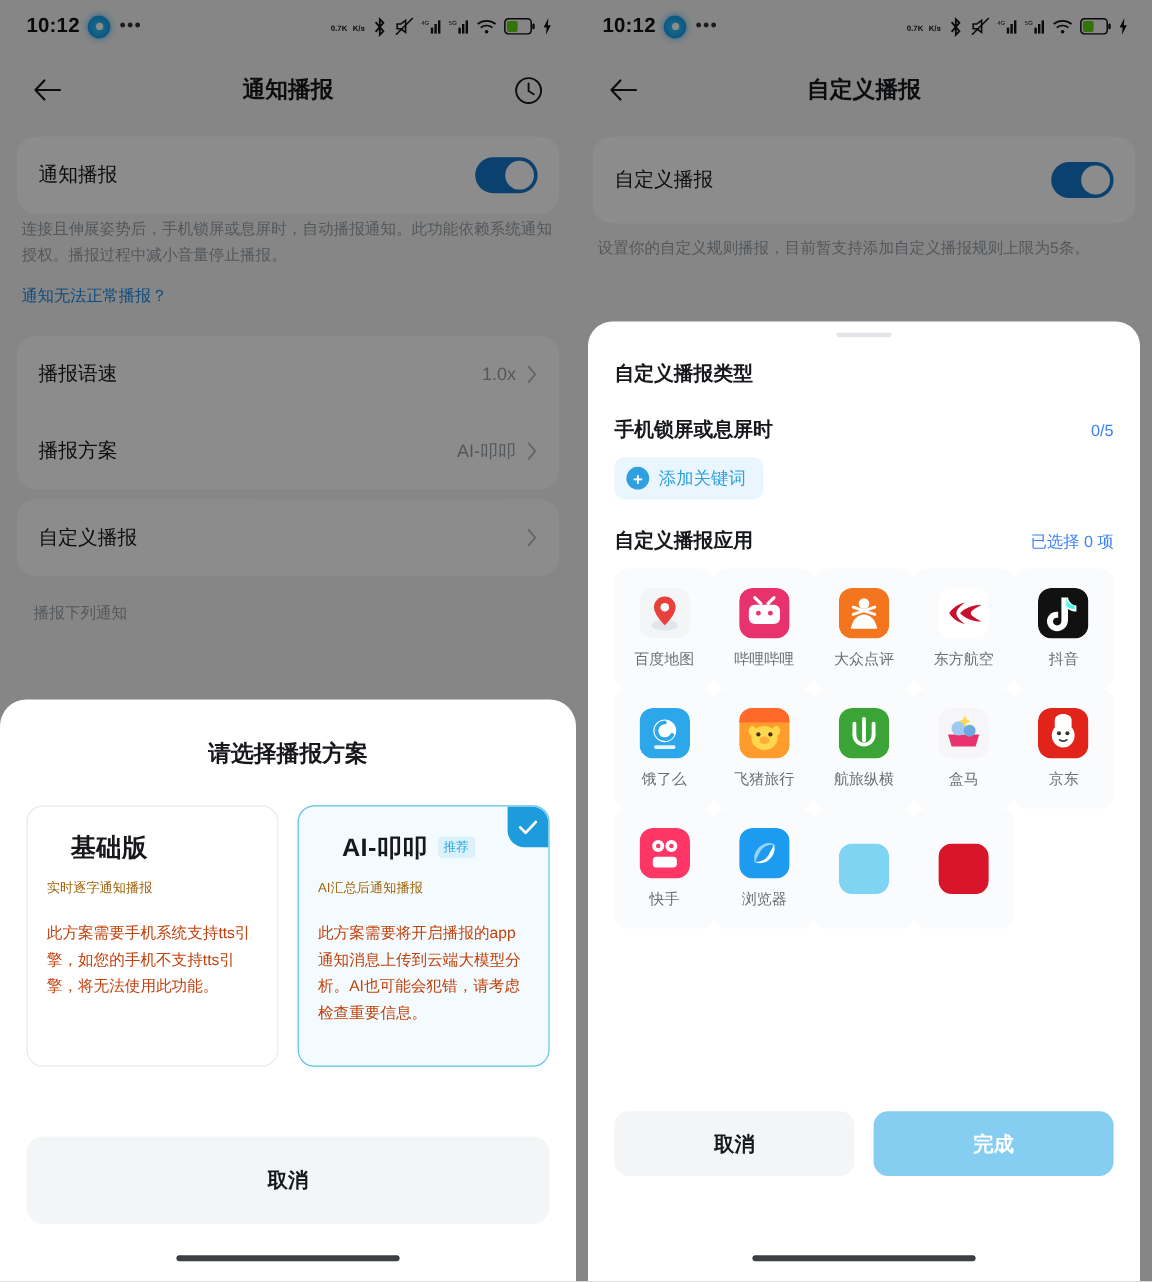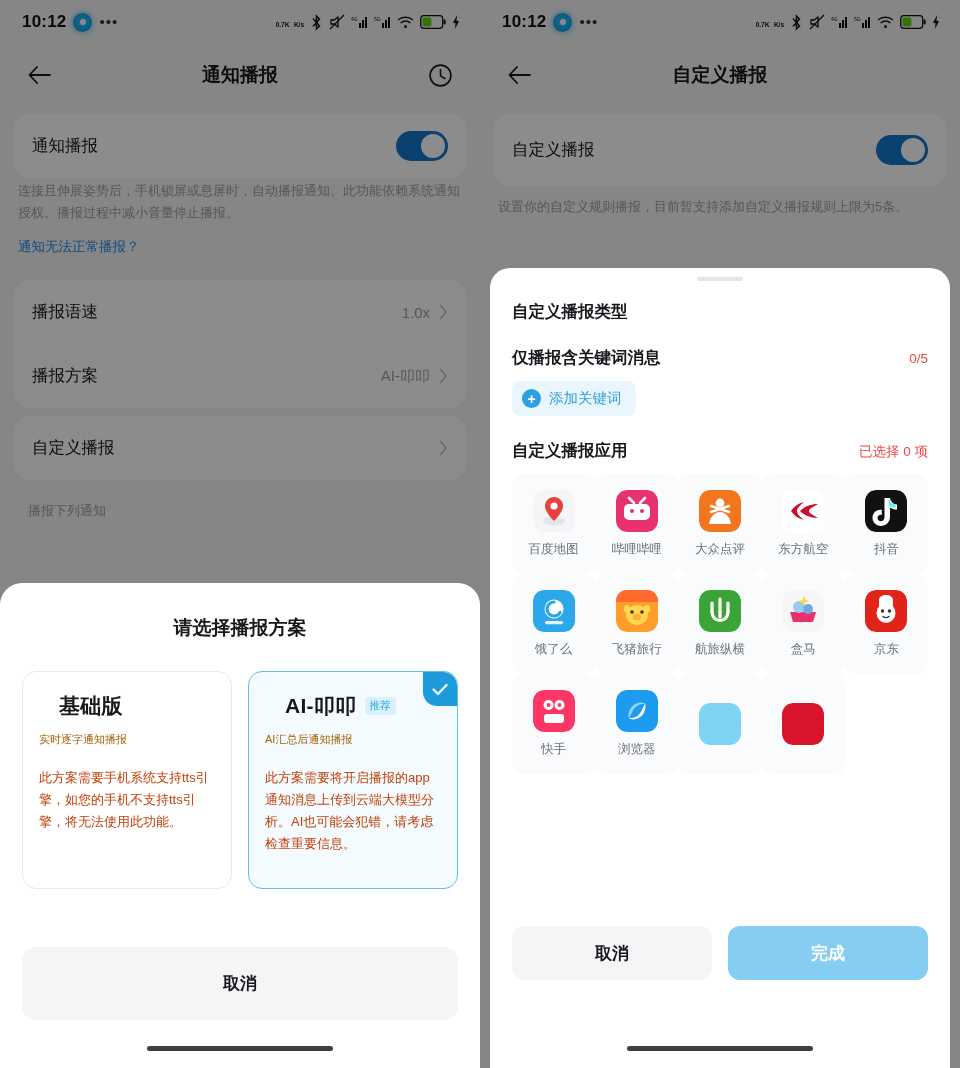--- a/index.html
+++ b/index.html
@@ -112,21 +112,21 @@
   .btn-wide { margin: 0 22px; }
 
   .homebar { height: 5px; width: 186px; border-radius: 3px; background: #3c3f43; margin: 0 auto; }
   .home-wrap { padding: 26px 0 17px; }
 
   
   .sec-head {
     display: flex; align-items: baseline; padding: 20px 22px 0;
   }
   .sec-head .h { font-size: 16.5px; font-weight: 700; color: #16181c; }
-  .sec-head .meta { margin-left: auto; font-size: 13.5px; color: #ef4444; text-align: center; }
+  .sec-head .meta { margin-left: auto; font-size: 13.5px; color: #3b82f6; text-align: center; }
 
   .type-cards { display: flex; gap: 16px; padding: 14px 22px 0; }
   .tcard {
     position: relative; flex: 1; border: 1.4px solid #eceef0; border-radius: 12px;
     padding: 16px 16px 16px; background: #fff; overflow: hidden;
   }
   .tcard.selected { border-color: #5ec2e8; background: #f3fafd; }
   .tcard .tt { font-size: 17px; font-weight: 700; color: #16181c; }
   .tcard .ts { font-size: 12.5px; color: #b6bbc1; margin-top: 10px; }
   .tick-sm {
@@ -382,21 +382,21 @@
     <div class="sheet right-sheet">
       <div class="grabber"></div>
 
       <div class="right-body">
         <div class="sec-head">
           <span class="h">自定义播报类型</span>
         </div>
 
 
         <div class="sec-head" style="padding-top:24px">
-          <span class="h">仅播报含关键词消息</span>
+          <span class="h">手机锁屏或息屏时</span>
           <span class="meta">0/5</span>
         </div>
 
         <div class="addkw">
           <span class="plusicon">+</span>
           <span>添加关键词</span>
         </div>
 
         <div class="sec-head" style="padding-top:24px">
           <span class="h">自定义播报应用</span>

